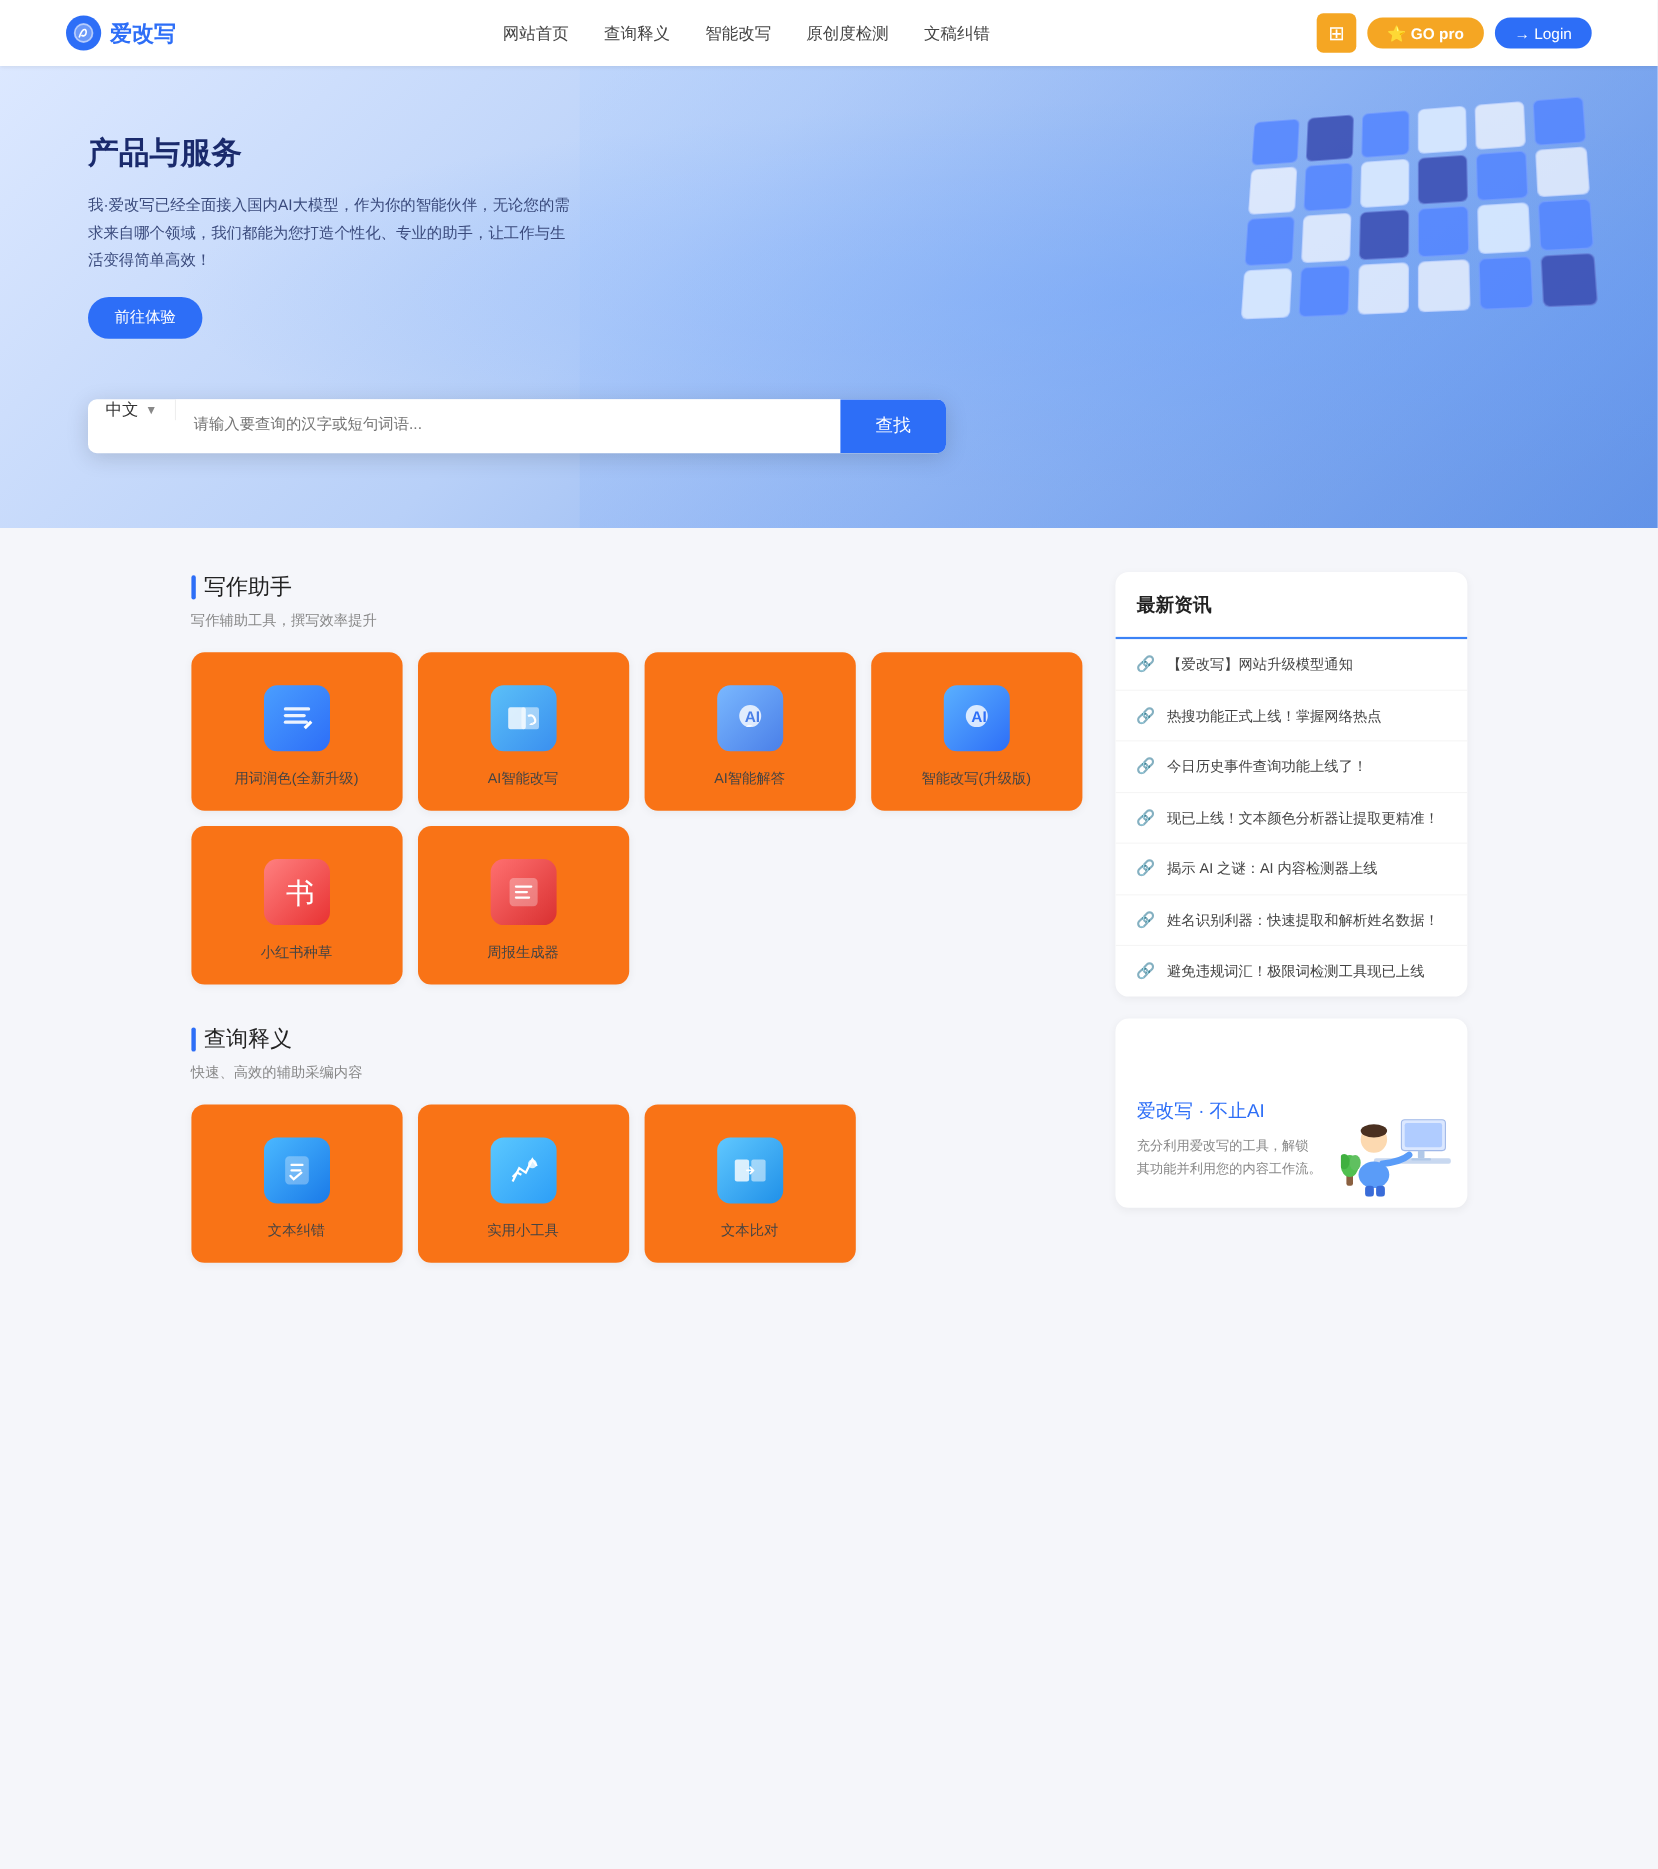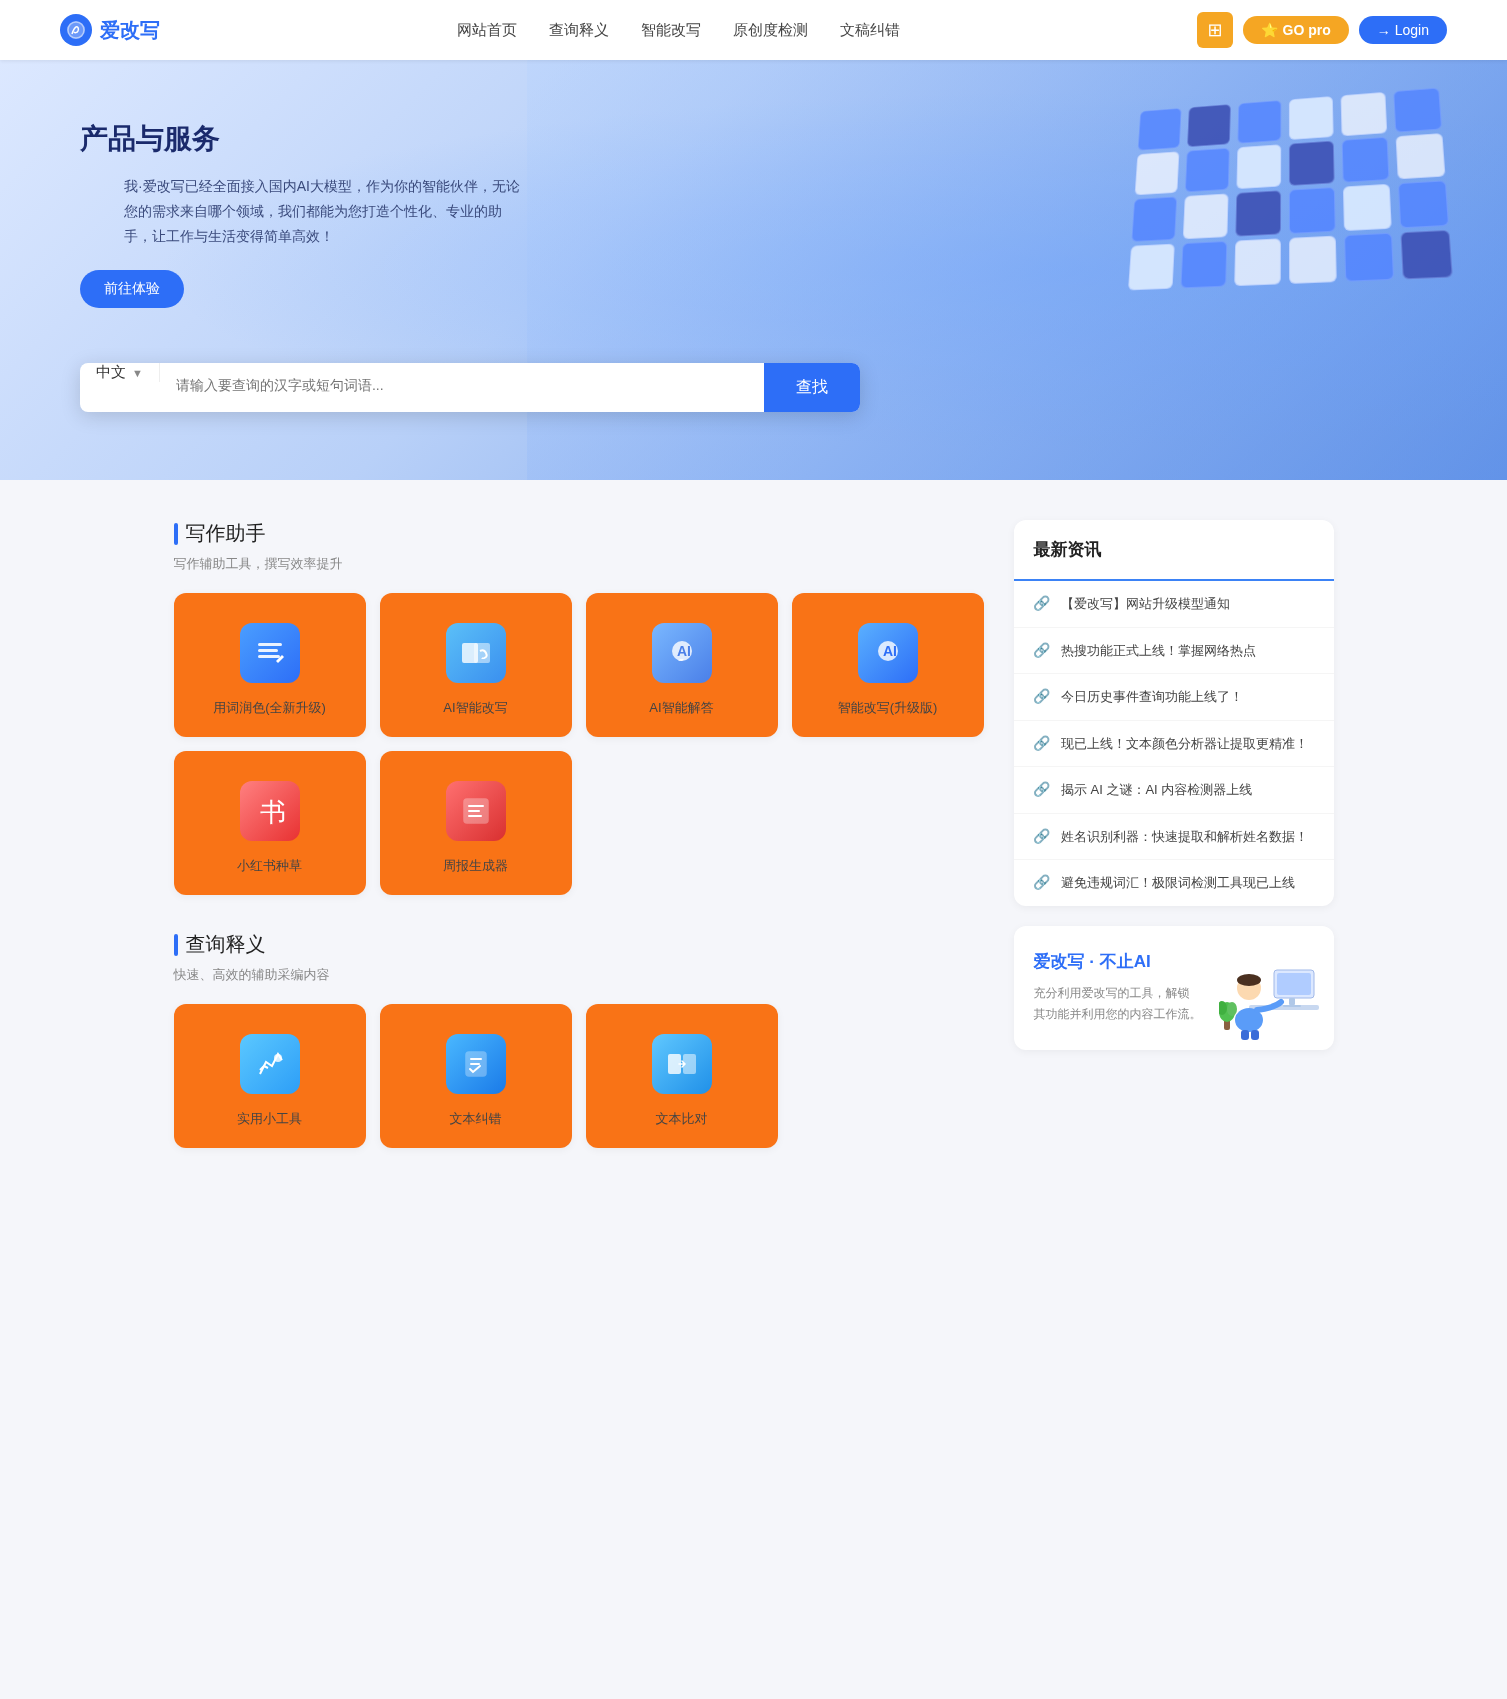--- a/index.html
+++ b/index.html
@@ -43,21 +43,21 @@
     }
     .cube {
       width: 46px; height: 46px; border-radius: 6px;
       background: rgba(255,255,255,0.7); border: 1px solid rgba(150,180,255,0.4);
     }
     .cube.blue { background: rgba(80,130,255,0.8); }
     .cube.dark { background: rgba(60,80,180,0.9); }
     .cube.light { background: rgba(220,235,255,0.9); }
     .hero-content { position: relative; z-index: 2; padding: 60px 80px; max-width: 600px; }
     .hero-title { font-size: 28px; font-weight: 700; color: #1a2a6c; margin-bottom: 16px; }
-    .hero-desc { font-size: 14px; color: #3a4a7c; line-height: 1.8; margin-bottom: 20px; max-width: 500px; margin-left: 44px; }
+    .hero-desc { font-size: 14px; color: #3a4a7c; line-height: 1.8; margin-bottom: 20px; max-width: 500px; }
     .hero-btn { background: #2d6ef7; color: #fff; border: none; border-radius: 20px; padding: 10px 24px; font-size: 14px; cursor: pointer; }
     .search-bar {
       position: absolute; bottom: 68px; left: 80px; right: 80px; z-index: 3;
       display: flex; align-items: flex-start; background: #fff; border-radius: 8px;
       box-shadow: 0 4px 20px rgba(0,0,0,0.15); overflow: hidden; max-width: 780px;
     }
     .search-lang {
       display: flex; align-items: center; gap: 6px; padding: 0 16px;
       border-right: 1px solid #eee; font-size: 15px; color: #333; cursor: pointer; white-space: nowrap;
     }
@@ -170,21 +170,21 @@
       padding: 13px 20px; border-bottom: 1px solid #f5f5f5; cursor: pointer;
     }
     .news-item:last-child { border-bottom: none; }
     .news-link-icon { color: #aaa; font-size: 14px; margin-top: 1px; flex-shrink: 0; }
     .news-text { font-size: 13px; color: #444; line-height: 1.5; }
 
     .promo-panel {
       background: #fff; border-radius: 12px; padding: 24px 20px;
       box-shadow: 0 2px 8px rgba(0,0,0,0.05); position: relative; overflow: hidden;
     }
-    .promo-title { font-size: 17px; font-weight: 700; color: #222; margin-bottom: 10px; }
+    .promo-title { font-size: 17px; font-weight: 400; color: #222; margin-bottom: 10px; margin-top: 48px; }
     .promo-title span { color: #2d6ef7; }
     .promo-desc { font-size: 12px; color: #888; line-height: 1.8; max-width: 180px; }
     .promo-figure {
       position: absolute; right: 10px; bottom: 10px;
       width: 110px; height: 110px;
       display: flex; align-items: flex-end; justify-content: center;
     }
     
     .person-svg { width: 100px; height: 110px; }
 
@@ -378,43 +378,43 @@
       <div class="section-title">
         <div class="section-title-bar"></div>
         <span>查询释义</span>
       </div>
       <div class="section-sub">快速、高效的辅助采编内容</div>
 
       <div class="tool-grid-2row">
 
         <div class="tool-card">
           <div class="tool-icon">
-            <div class="icon-tools">
-              <svg width="36" height="36" viewBox="0 0 36 36" fill="none">
-                <path d="M8 28 L14 16 L20 20 L26 8 L30 14" stroke="white" stroke-width="2" fill="none"></path>
-                <circle cx="26" cy="12" r="4" fill="white" opacity="0.8"></circle>
-                <path d="M8 24 L12 20 L16 22" stroke="white" stroke-width="2" fill="none"></path>
-              </svg>
-            </div>
-          </div>
-          <span class="tool-label">实用小工具</span>
-        </div>
-
-        <div class="tool-card">
-          <div class="tool-icon">
             <div class="icon-proofread">
               <svg width="36" height="36" viewBox="0 0 36 36" fill="none">
                 <rect x="8" y="6" width="20" height="24" rx="3" fill="white" opacity="0.3" stroke="white" stroke-width="1.5"></rect>
                 <rect x="12" y="12" width="12" height="2" rx="1" fill="white"></rect>
                 <rect x="12" y="17" width="10" height="2" rx="1" fill="white"></rect>
                 <path d="M12 23 L15 26 L22 20" stroke="white" stroke-width="2" fill="none" stroke-linecap="round"></path>
               </svg>
             </div>
           </div>
           <span class="tool-label">文本纠错</span>
+        </div>
+
+        <div class="tool-card">
+          <div class="tool-icon">
+            <div class="icon-tools">
+              <svg width="36" height="36" viewBox="0 0 36 36" fill="none">
+                <path d="M8 28 L14 16 L20 20 L26 8 L30 14" stroke="white" stroke-width="2" fill="none"></path>
+                <circle cx="26" cy="12" r="4" fill="white" opacity="0.8"></circle>
+                <path d="M8 24 L12 20 L16 22" stroke="white" stroke-width="2" fill="none"></path>
+              </svg>
+            </div>
+          </div>
+          <span class="tool-label">实用小工具</span>
         </div>
 
         <div class="tool-card">
           <div class="tool-icon">
             <div class="icon-compare">
               <svg width="36" height="36" viewBox="0 0 36 36" fill="none">
                 <rect x="4" y="8" width="13" height="20" rx="2" fill="white" opacity="0.8"></rect>
                 <rect x="19" y="8" width="13" height="20" rx="2" fill="white" opacity="0.5"></rect>
                 <path d="M15 18 L21 18 M18 15 L21 18 L18 21" stroke="white" stroke-width="1.5" fill="none" stroke-linecap="round"></path>
               </svg>

